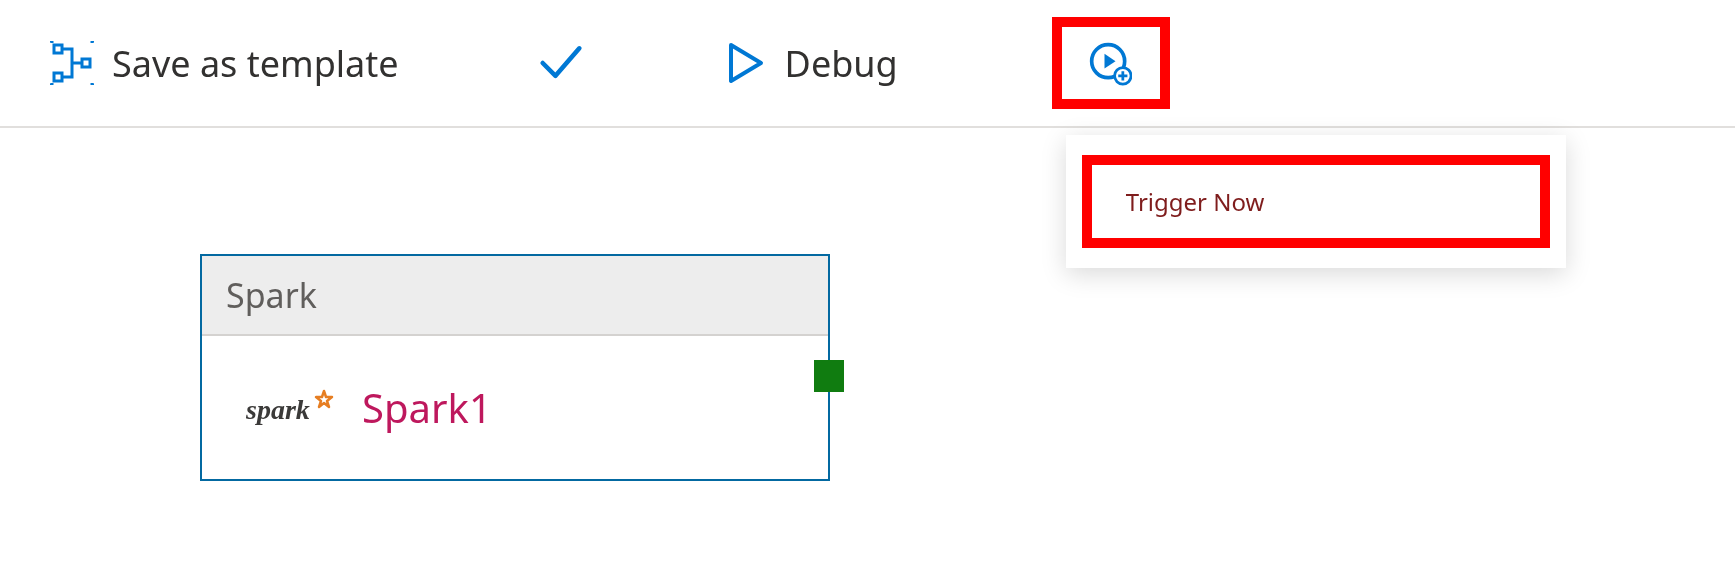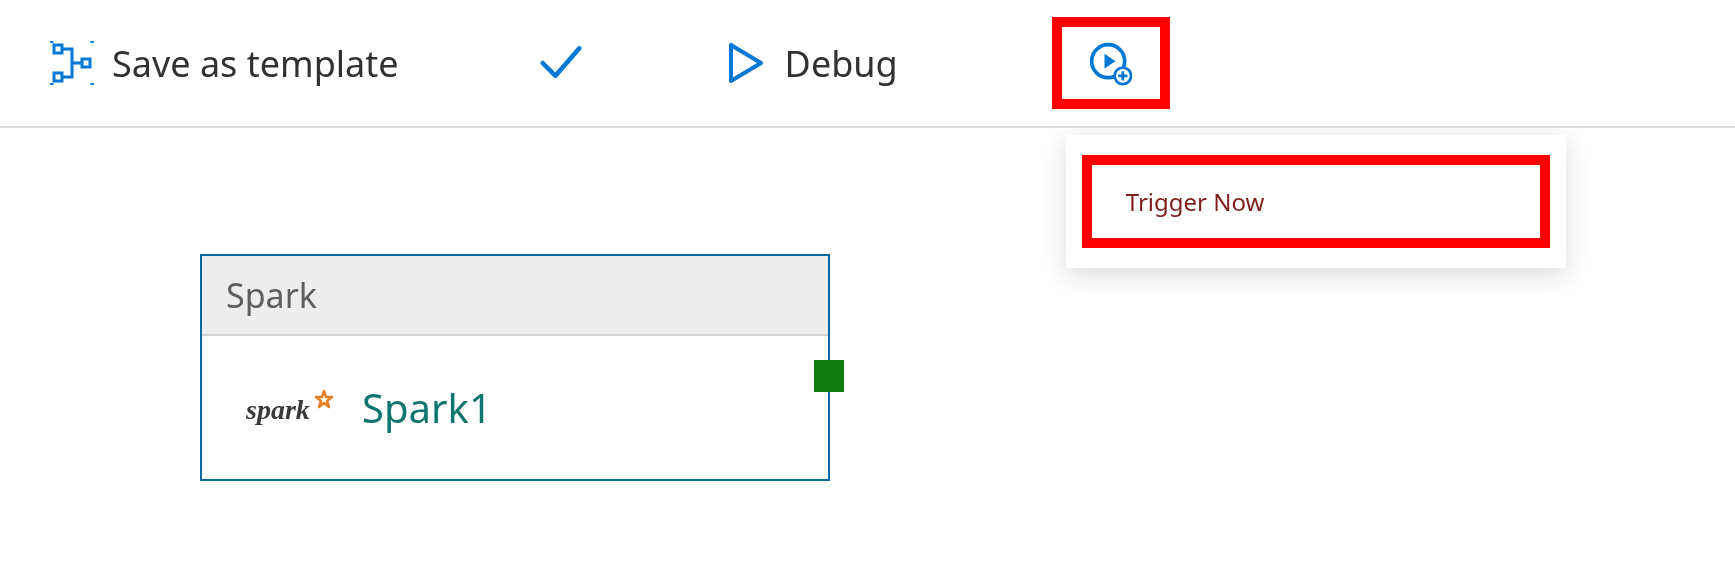--- a/index.html
+++ b/index.html
@@ -124,21 +124,21 @@
       padding: 44px 44px;
       position: relative;
     }
     .activity-body .icon {
       display: flex;
       align-items: center;
       justify-content: center;
     }
     .activity-label {
       font-size: 40px;
-      color: #0f766e;
+      color: #be185d;
     }
     .connector-stub {
       position: absolute;
       right: -16px;
       top: 24px;
       width: 30px;
       height: 32px;
       background: #107c10;
     }
     svg { display: block; }

